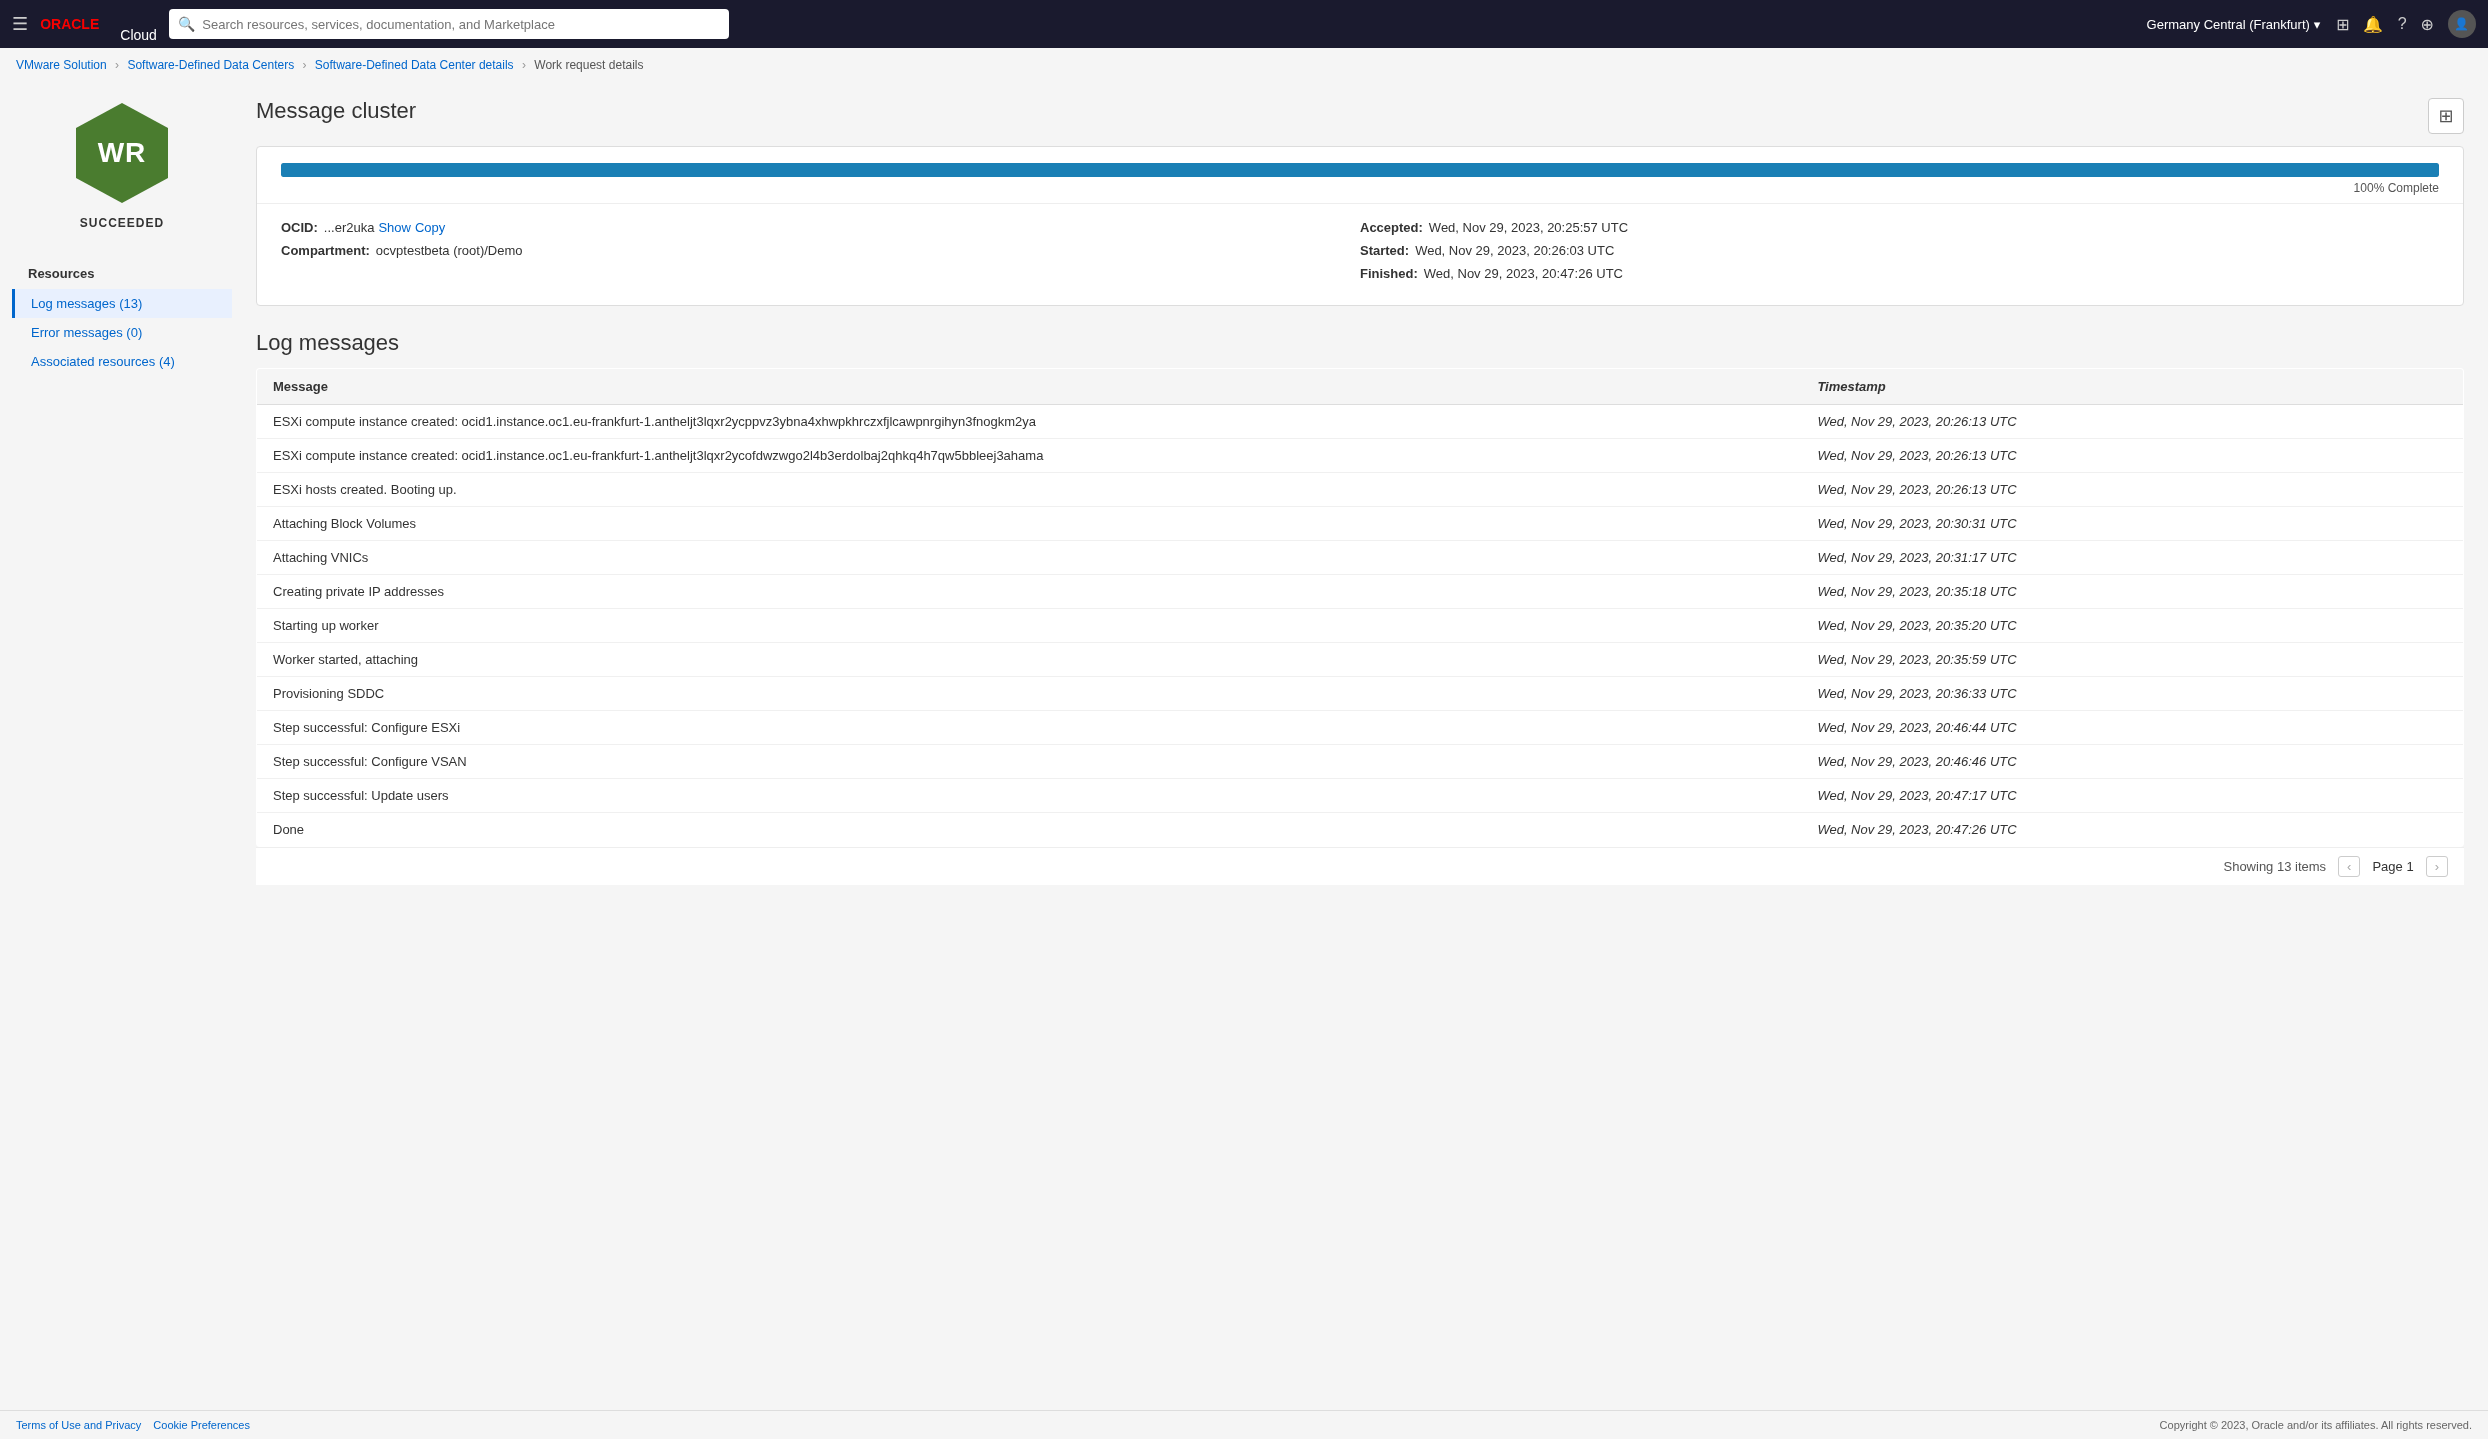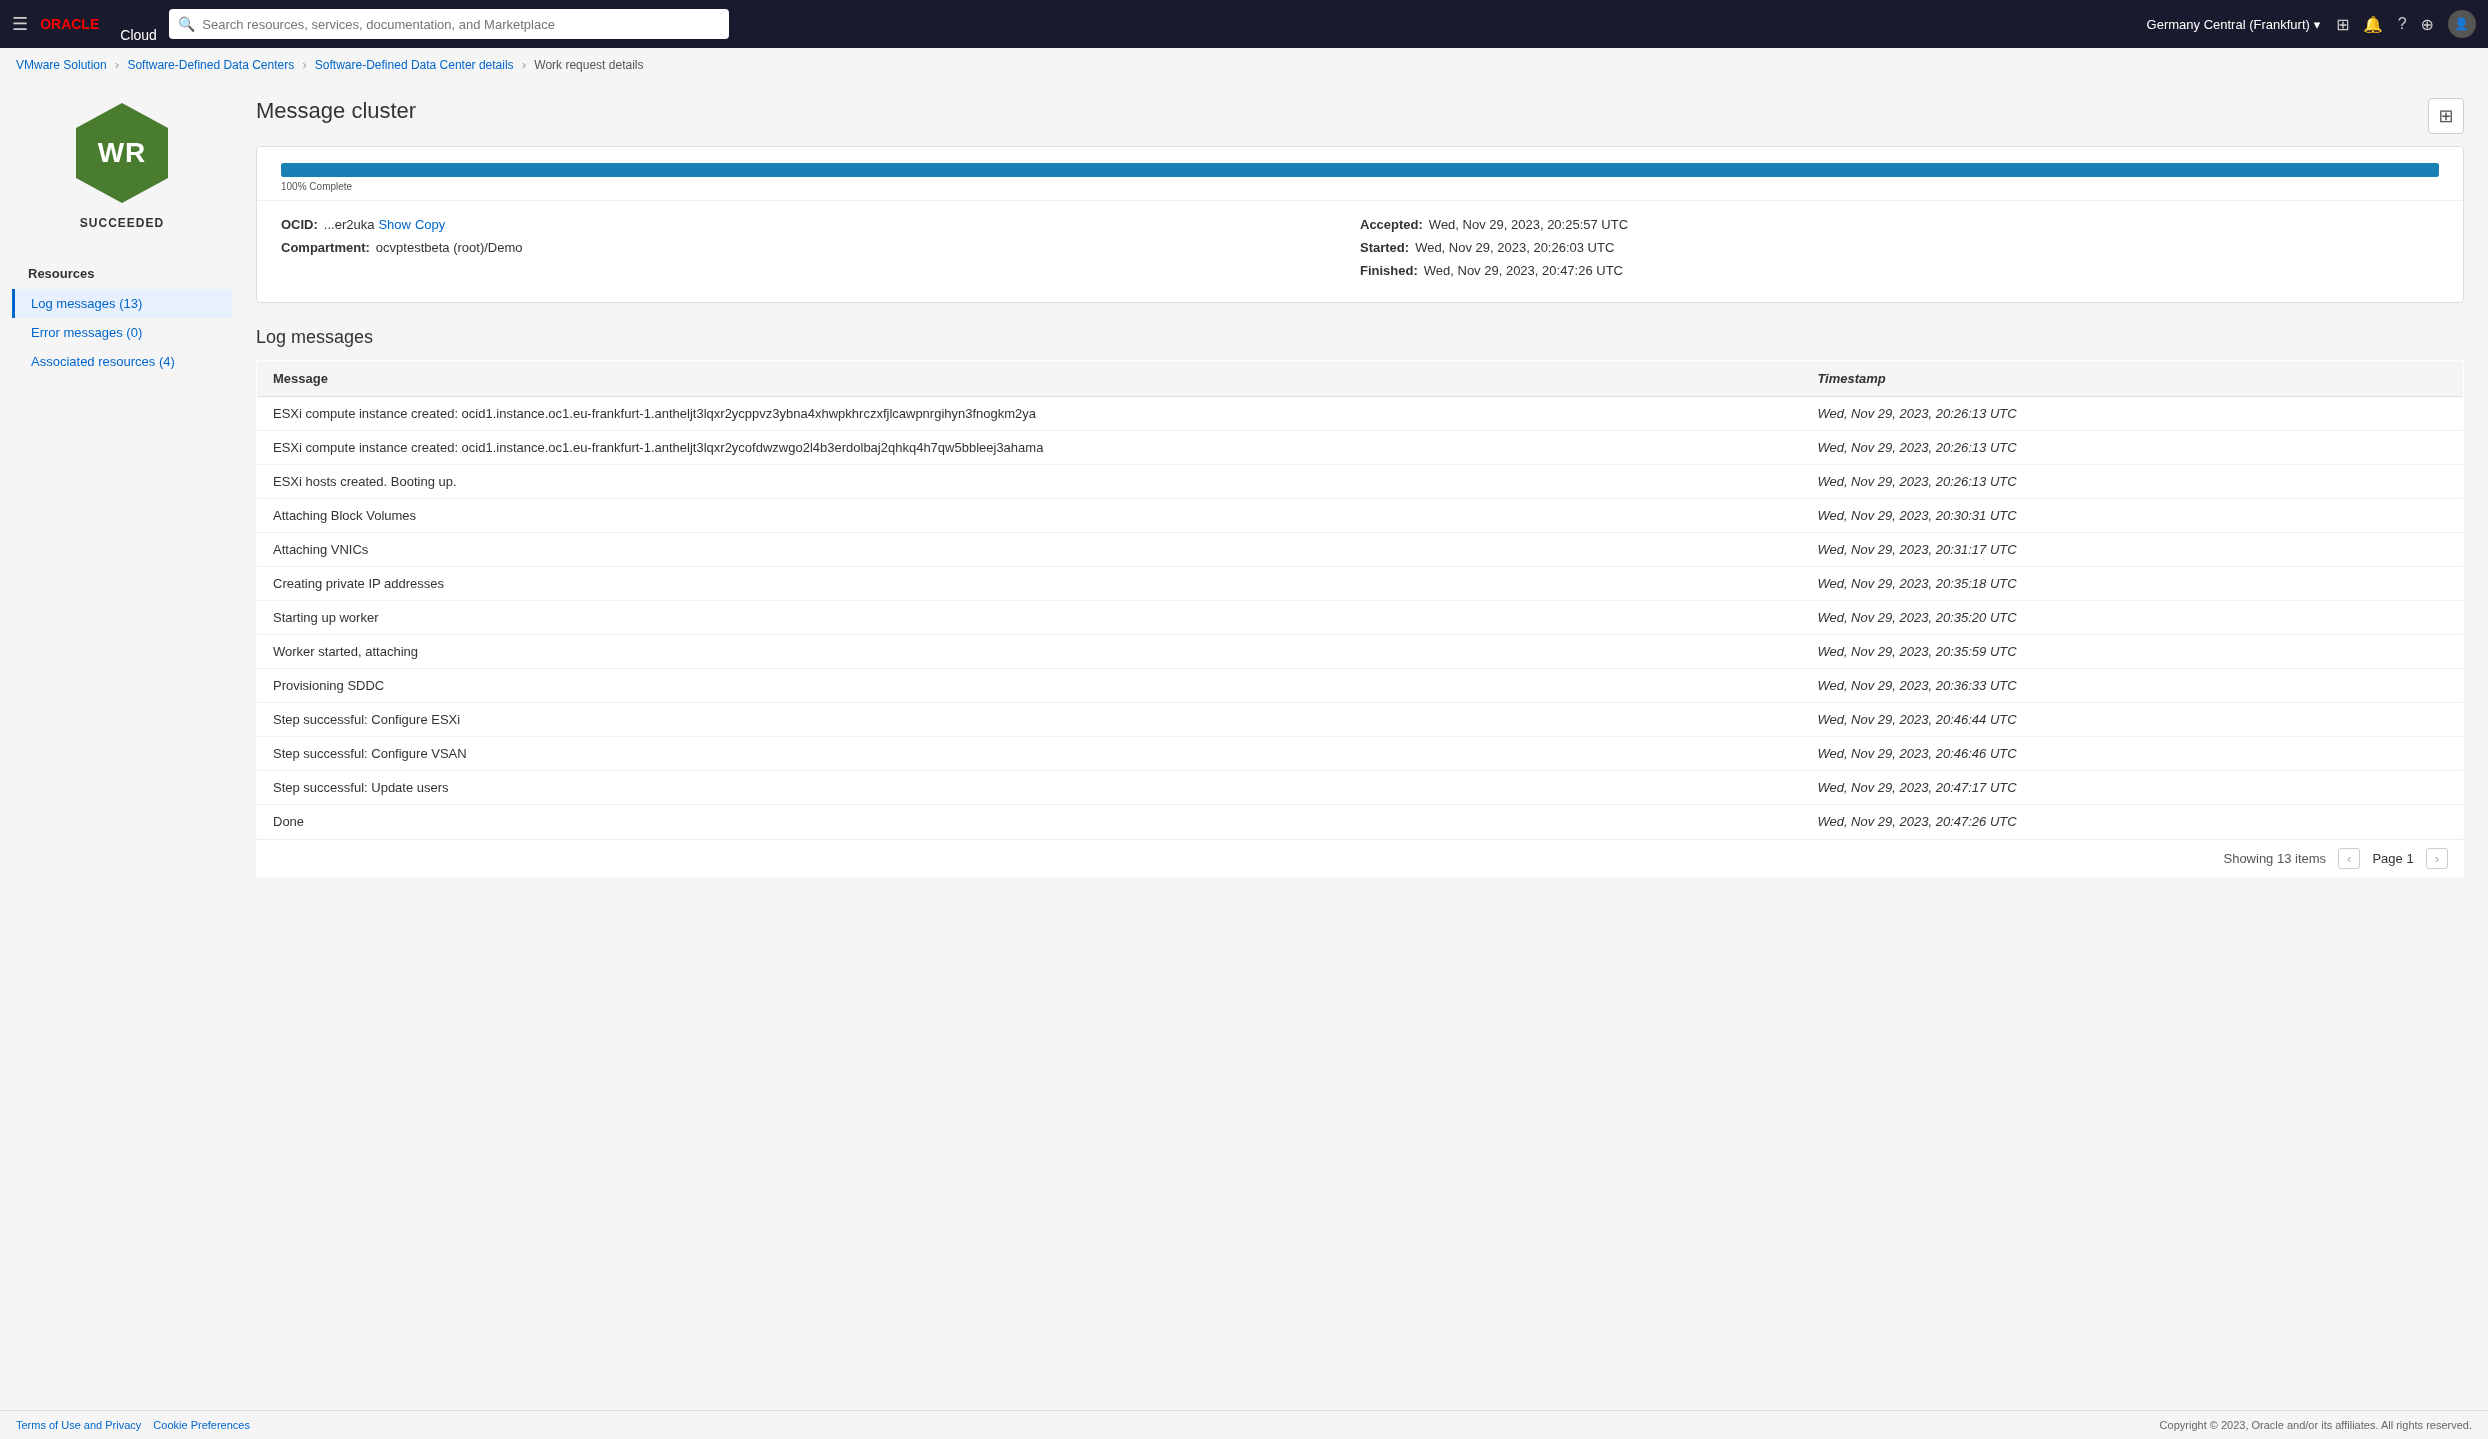--- a/index.html
+++ b/index.html
@@ -251,22 +251,22 @@
       background: #e0e0e0;
       border-radius: 2px;
       overflow: hidden;
     }
     .progress-bar-fill {
       height: 100%;
       background: #1a7fb5;
       border-radius: 2px;
     }
     .progress-label {
-      text-align: left;
-      font-size: 10px;
+      text-align: right;
+      font-size: 12px;
       color: #555;
       margin-top: 4px;
     }
 
     
     .info-fields {
       display: flex;
       gap: 0;
       padding: 16px 24px;
     }
@@ -293,21 +293,21 @@
     }
     .info-field-link {
       color: #0066cc;
       text-decoration: none;
       cursor: pointer;
       margin-left: 4px;
     }
 
     
     .section-title {
-      font-size: 18px;
+      font-size: 22px;
       font-weight: 300;
       color: #333;
       margin: 24px 0 12px;
     }
 
     
     .log-table {
       width: 100%;
       border-collapse: collapse;
       background: #fff;

